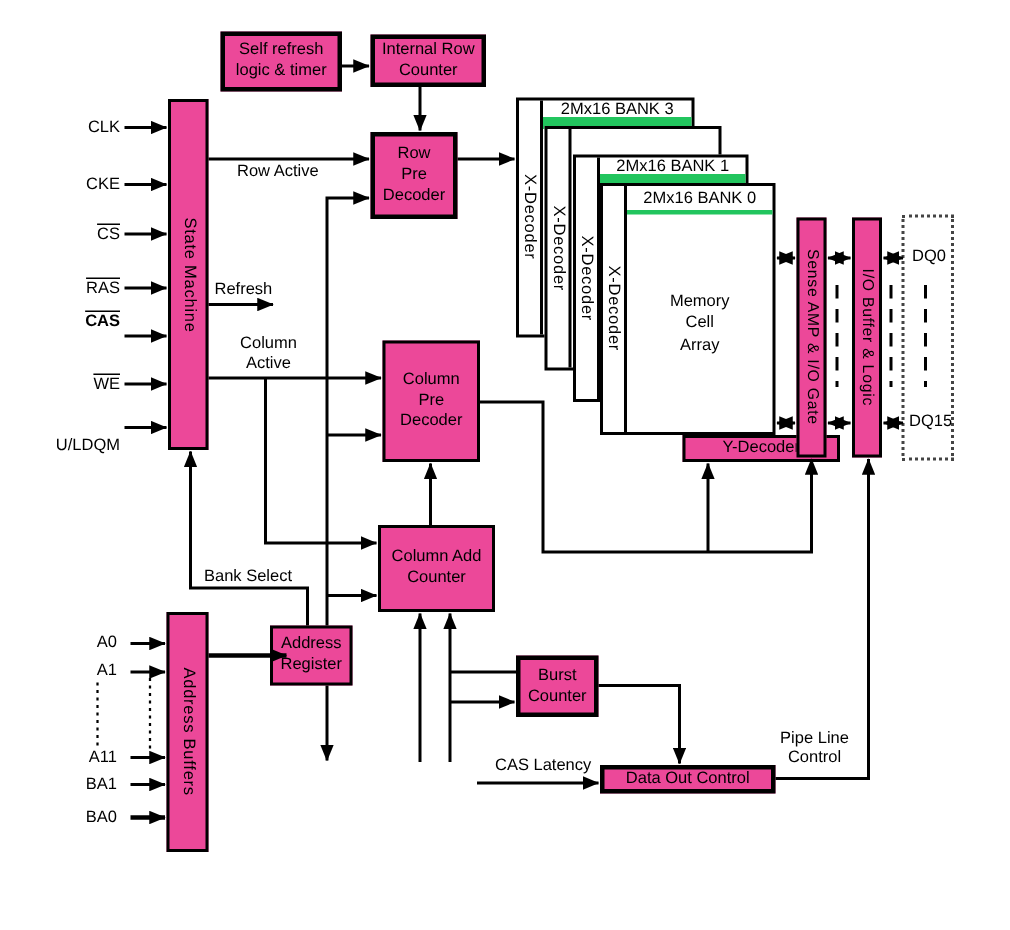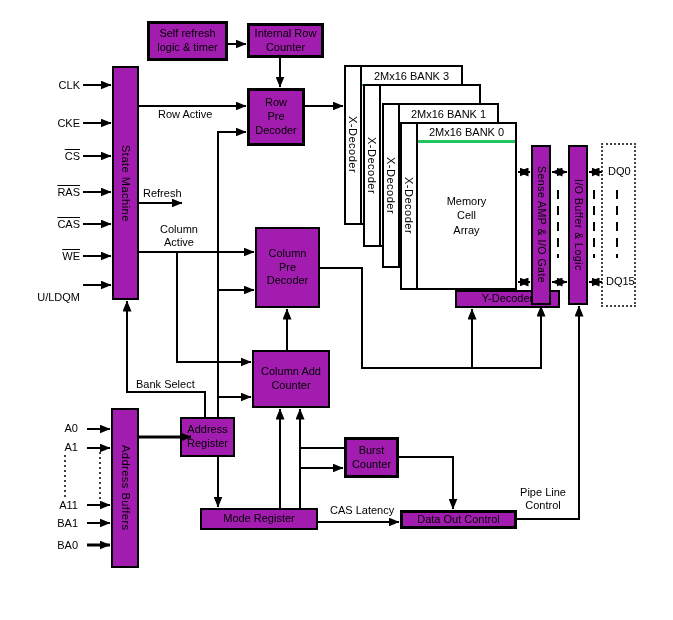--- a/index.html
+++ b/index.html
@@ -2,35 +2,35 @@
 <html><head>
 <meta charset="utf-8">
 <style>
   html,body{margin:0;padding:0;background:#fff;}
   #stage{
     position:relative;width:673px;height:620px;background:#ffffff;
     font-family:"Liberation Sans","DejaVu Sans",sans-serif;color:#000;
     overflow:hidden;
   }
   .bx{
-    position:absolute;box-sizing:border-box;border:2px solid #000;background:#a21caf;
+    position:absolute;box-sizing:border-box;border:2px solid #000;background:#ec4899;
     display:flex;align-items:center;justify-content:center;text-align:center;
     font-size:11px;line-height:1.25;white-space:pre-line;
   }
   .b3{border-width:3px;}
   .vx{writing-mode:vertical-rl;text-orientation:mixed;letter-spacing:0.5px;}
   .bank{position:absolute;box-sizing:border-box;border:2px solid #000;background:#fff;}
   .bank-xdec{
     position:absolute;left:0;top:0;bottom:0;width:16px;box-sizing:border-box;
     border-right:2px solid #000;display:flex;align-items:center;justify-content:center;
     writing-mode:vertical-rl;font-size:11px;letter-spacing:0.5px;
   }
   .bank-cap{
     position:absolute;left:16px;right:0;top:0;height:19px;box-sizing:border-box;
-    border-bottom:2px solid #22c55e;display:flex;align-items:center;justify-content:center;
+    border-bottom:8px solid #22c55e;display:flex;align-items:center;justify-content:center;
     font-size:11px;
   }
   .cap-thick{border-bottom-width:3px;}
   .mca{
     position:absolute;left:16px;top:19px;right:0;bottom:0;
     display:flex;align-items:center;justify-content:center;text-align:center;
     font-size:11px;line-height:1.3;white-space:pre-line;
   }
   .sig{position:absolute;font-size:11px;text-align:right;width:58px;}
   .wl{position:absolute;font-size:11px;line-height:1.15;white-space:pre-line;}
@@ -45,21 +45,21 @@
 </style>
 </head>
 <body>
 
 <div id="stage">
 
   <div class="sig" style="left:22px;top:79px;">CLK</div>
   <div class="sig" style="left:22px;top:117px;">CKE</div>
   <div class="sig" style="left:22px;top:150px;"><span class="ov">CS</span></div>
   <div class="sig" style="left:22px;top:186px;"><span class="ov">RAS</span></div>
-  <div class="sig" style="left:22px;top:218px;"><span class="ov">CAS</span></div>
+  <div class="sig" style="left:22px;top:208px;font-weight:bold;"><span class="ov">CAS</span></div>
   <div class="sig" style="left:22px;top:250px;"><span class="ov">WE</span></div>
   <div class="sig" style="left:22px;top:291px;">U/LDQM</div>
 
   <div class="sig" style="left:20px;top:422px;width:58px;">A0</div>
   <div class="sig" style="left:20px;top:441px;width:58px;">A1</div>
   <div class="sig" style="left:20px;top:499px;width:58px;">A11</div>
   <div class="sig" style="left:20px;top:517px;width:58px;">BA1</div>
   <div class="sig" style="left:20px;top:539px;width:58px;">BA0</div>
 
   <div class="bx b3" style="left:147px;top:21px;width:81px;height:40px;">Self refresh
@@ -99,21 +99,20 @@
   <div class="dqlab" style="left:606px;top:275px;">DQ15</div>
 
   <div class="bx" style="left:255px;top:227px;width:65px;height:81px;">Column
 Pre
 Decoder</div>
   <div class="bx" style="left:252px;top:350px;width:78px;height:58px;">Column Add
 Counter</div>
   <div class="bx vx" style="left:111px;top:408px;width:28px;height:160px;">Address Buffers</div>
   <div class="bx" style="left:180px;top:417px;width:55px;height:40px;">Address
 Register</div>
-  <div class="bx" style="left:200px;top:508px;width:118px;height:22px;">Mode Register</div>
   <div class="bx b3" style="left:344px;top:437px;width:55px;height:41px;">Burst
 Counter</div>
   <div class="bx b3" style="left:400px;top:510px;width:117px;height:19px;">Data Out Control</div>
 
   <div class="wl" style="left:158px;top:108px;">Row Active</div>
   <div class="wl" style="left:143px;top:187px;">Refresh</div>
   <div class="wl ctr" style="left:156px;top:223px;width:46px;">Column
 Active</div>
   <div class="wl" style="left:136px;top:378px;">Bank Select</div>
   <div class="wl" style="left:330px;top:504px;">CAS Latency</div>

